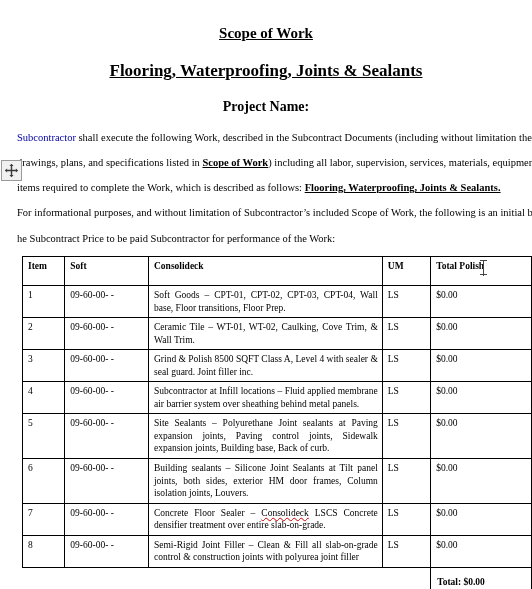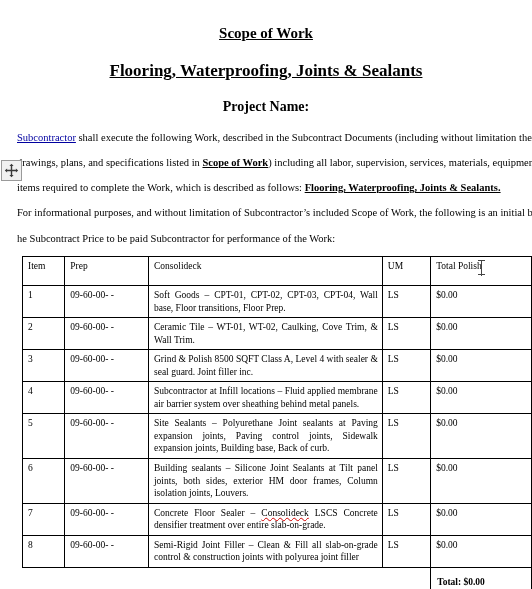--- a/index.html
+++ b/index.html
@@ -57,21 +57,20 @@
 
   
   p.para {
     margin: 0 0 10px 0;
     font-size: 10.5px;
     line-height: 1.46;
     text-align: left;
     white-space: nowrap;
   }
   .u-link {
-    text-decoration: underline;
     color: #0000a0;
   }
   .b-u { font-weight: bold; text-decoration: underline; }
 
   .para-lines { }
 
   
   .table-handle {
     position: absolute;
     left: 1px;
@@ -99,21 +98,21 @@
   }
   .sow-table td, .sow-table th {
     border: 1px solid #000000;
     padding: 3px 4px 3px 5px;
     vertical-align: top;
     line-height: 1.32;
     font-size: 9.5px;
     text-align: left;
   }
   .sow-table th {
-    font-weight: normal;
+    font-weight: bold;
     height: 22px;
   }
   .col-item   { width: 42px; }
   .col-phase  { width: 83px; }
   .col-desc   { width: 232px; }
   .col-um     { width: 48px; }
   .col-price  { width: 100px; }
 
   td.desc { text-align: justify; text-justify: inter-word; }
 
@@ -192,21 +191,21 @@
       <colgroup>
         <col class="col-item">
           <col class="col-phase">
           <col class="col-desc">
           <col class="col-um">
           <col class="col-price">
       </colgroup>
       <thead>
         <tr>
           <th>Item</th>
-          <th>Prep</th>
+          <th>Soft</th>
           <th>Consolideck</th>
           <th>UM</th>
           <th><span>Total Polish</span><span class="caret"></span></th>
         </tr>
       </thead>
       <tbody>
         <tr class="data-row">
           <td>1</td>
           <td>09-60-00- -</td>
           <td class="desc">Soft Goods – CPT-01, CPT-02, CPT-03, CPT-04, Wall base, Floor transitions, Floor Prep.</td>

